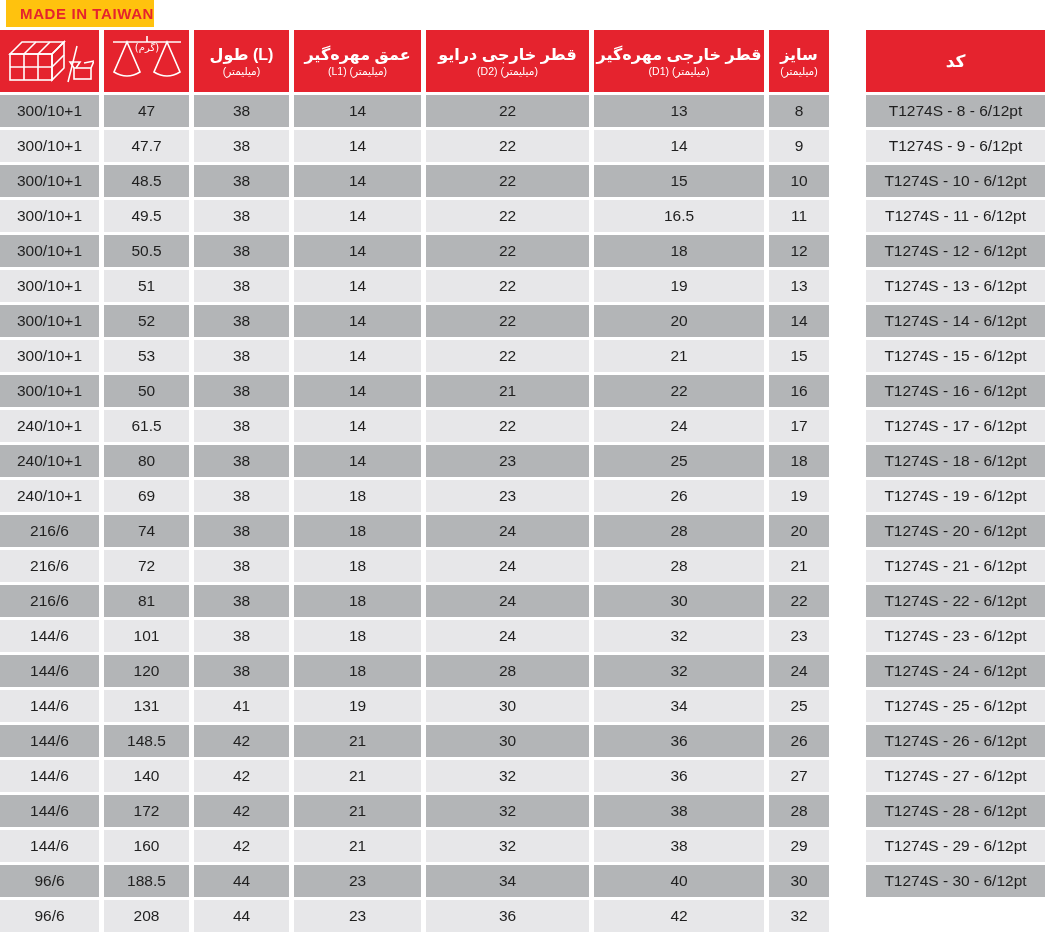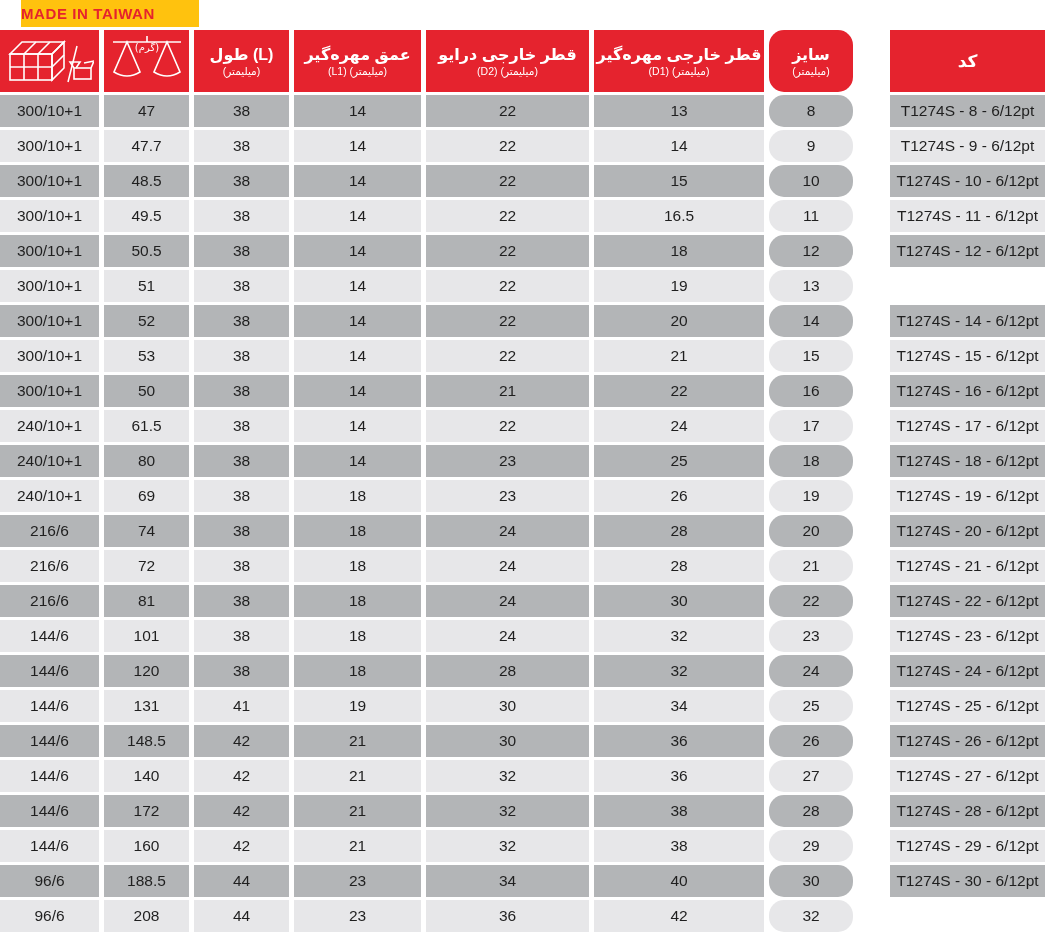--- a/index.html
+++ b/index.html
@@ -10,24 +10,24 @@
     --ink:#1f1f1f;
   }
   *{box-sizing:border-box;}
   html,body{margin:0;padding:0;}
   body{
     width:1045px;height:937px;background:#ffffff;
     font-family:"Liberation Sans","DejaVu Sans",sans-serif;
   }
   .page{position:relative;width:1045px;height:937px;overflow:hidden;background:#fff;}
   .badge{
-    position:absolute;left:6px;top:0;width:178px;height:27px;
+    position:absolute;left:6px;top:0;width:148px;height:27px;
     background:var(--yellow);color:var(--red);
     font-weight:bold;font-size:15px;letter-spacing:.6px;
-    display:flex;align-items:center;justify-content:flex-start;margin-left:15px;
+    display:flex;align-items:center;justify-content:flex-end;
   }
   .spec-table{position:absolute;left:0;top:30px;width:1045px;}
   .hrow{display:flex;column-gap:5px;height:62px;margin-bottom:3px;}
   .hcell{
     background:var(--red);color:#ffffff;
     display:flex;flex-direction:column;align-items:center;justify-content:center;
     text-align:center;overflow:hidden;
   }
   .htitle{font-size:16px;font-weight:bold;line-height:1.2;}
   .hsub{font-size:10.5px;margin-top:2px;line-height:1.1;}
@@ -38,21 +38,21 @@
     font-size:15.5px;color:var(--ink);white-space:nowrap;
   }
   .dark .cell{background:var(--dark);}
   .light .cell{background:var(--light);}
   .c0{width:99px;}
   .c1{width:85px;}
   .c2{width:95px;}
   .c3{width:127px;}
   .c4{width:163px;}
   .c5{width:170px;}
-  .c6{width:84px;border-radius:15px;}
+  .c6{width:60px;}
   .c7{flex:1;margin-left:32px;}
   .icon-svg{display:block;}
   svg text{font-family:"DejaVu Sans",sans-serif;}
 </style>
 </head>
 <body>
 
 <div class="page">
 
   <div class="badge">
@@ -178,20 +178,21 @@
     <div class="cell c7">T1274S - 12 - 6/12pt</div>
   </div>
         <div class="row light">
     <div class="cell c0">300/10+1</div>
     <div class="cell c1">51</div>
     <div class="cell c2">38</div>
     <div class="cell c3">14</div>
     <div class="cell c4">22</div>
     <div class="cell c5">19</div>
     <div class="cell c6">13</div>
+    <div class="cell c7">T1274S - 13 - 6/12pt</div>
   </div>
         <div class="row dark">
     <div class="cell c0">300/10+1</div>
     <div class="cell c1">52</div>
     <div class="cell c2">38</div>
     <div class="cell c3">14</div>
     <div class="cell c4">22</div>
     <div class="cell c5">20</div>
     <div class="cell c6">14</div>
     <div class="cell c7">T1274S - 14 - 6/12pt</div>

